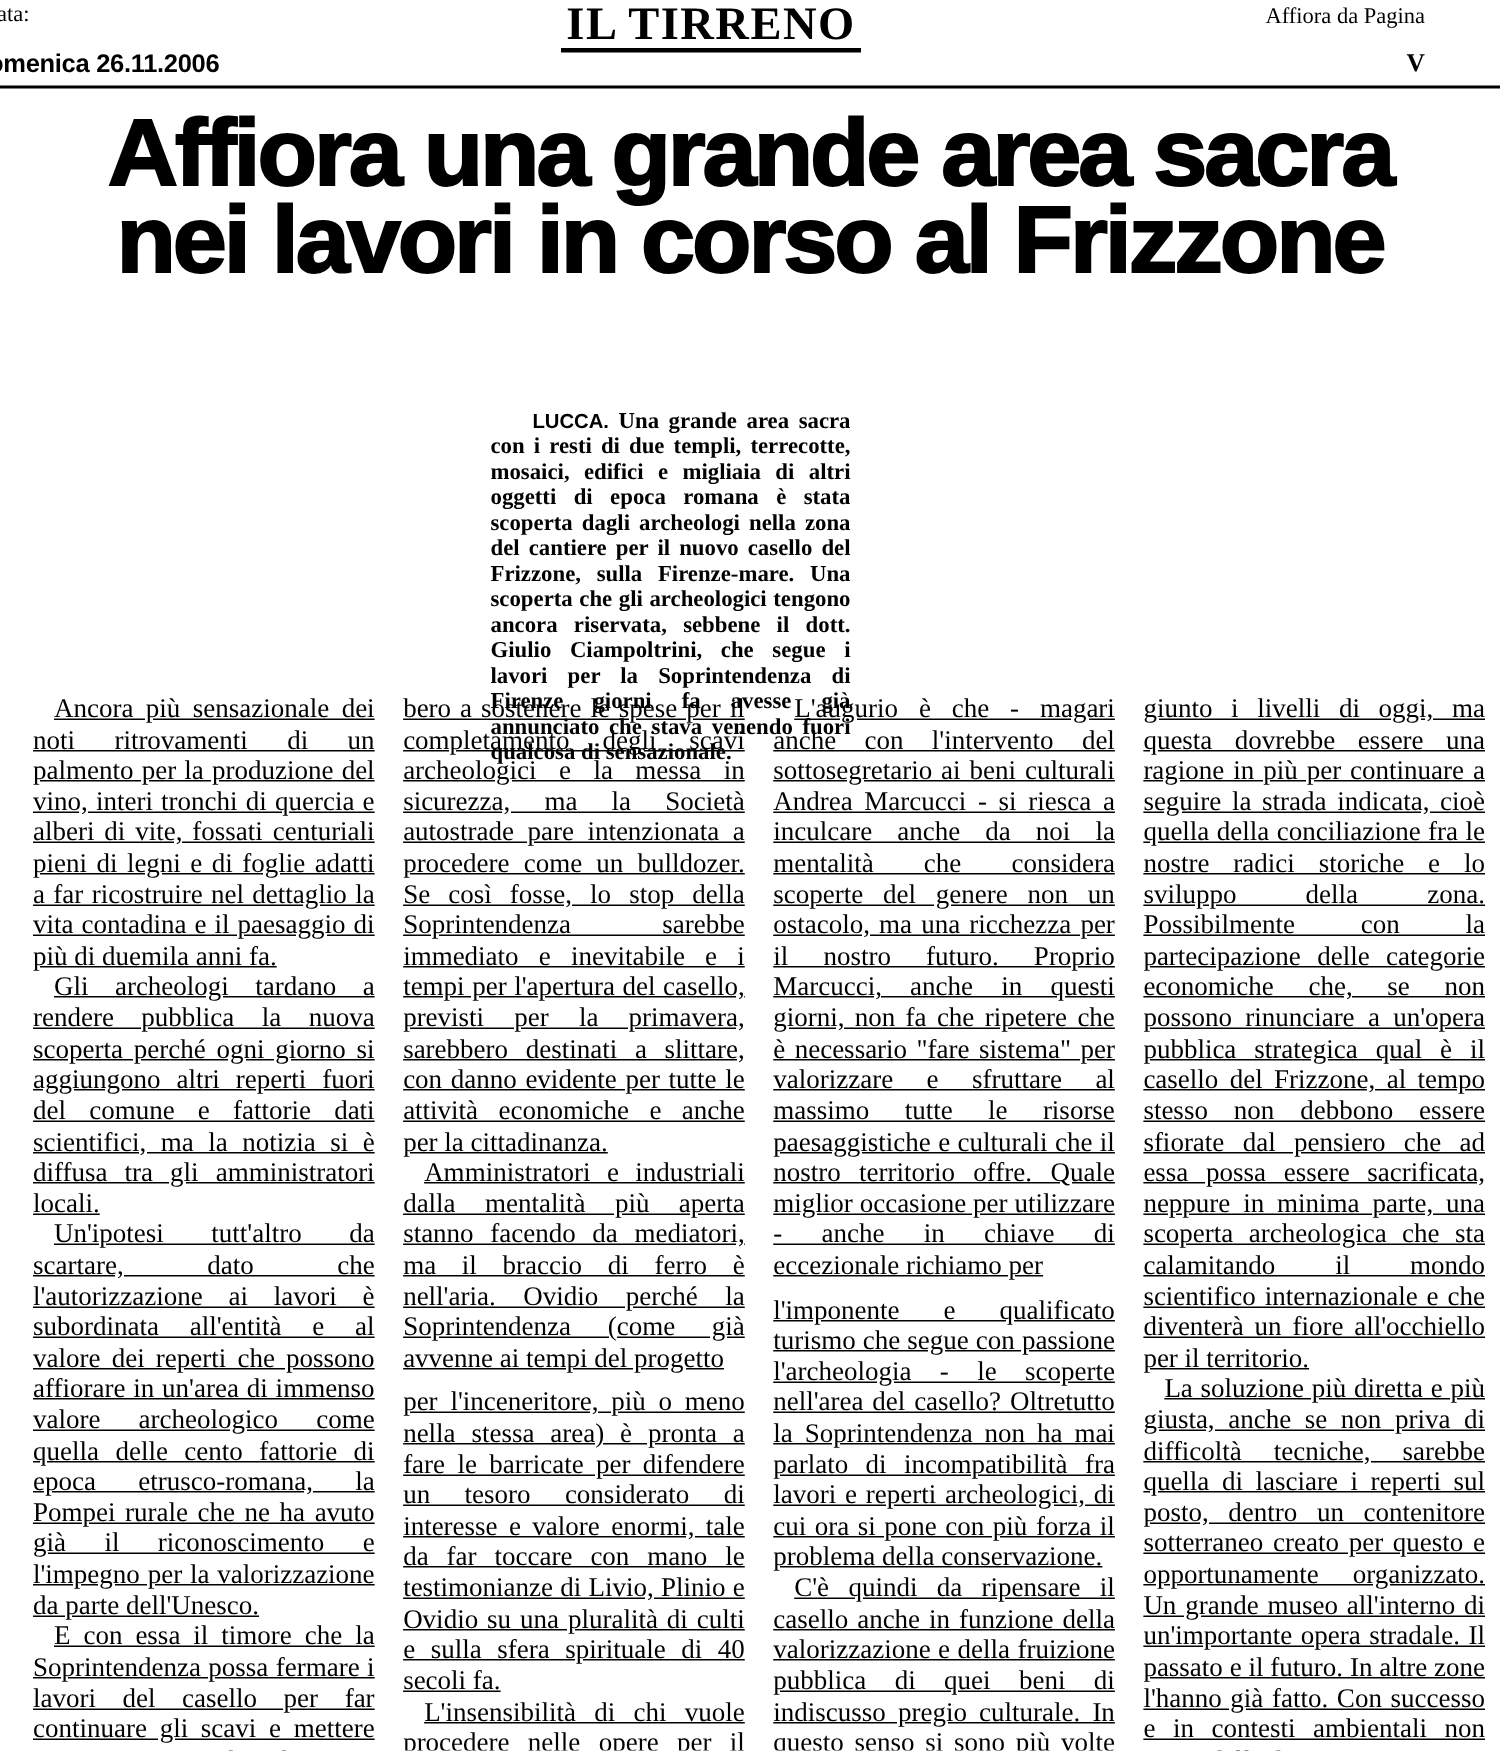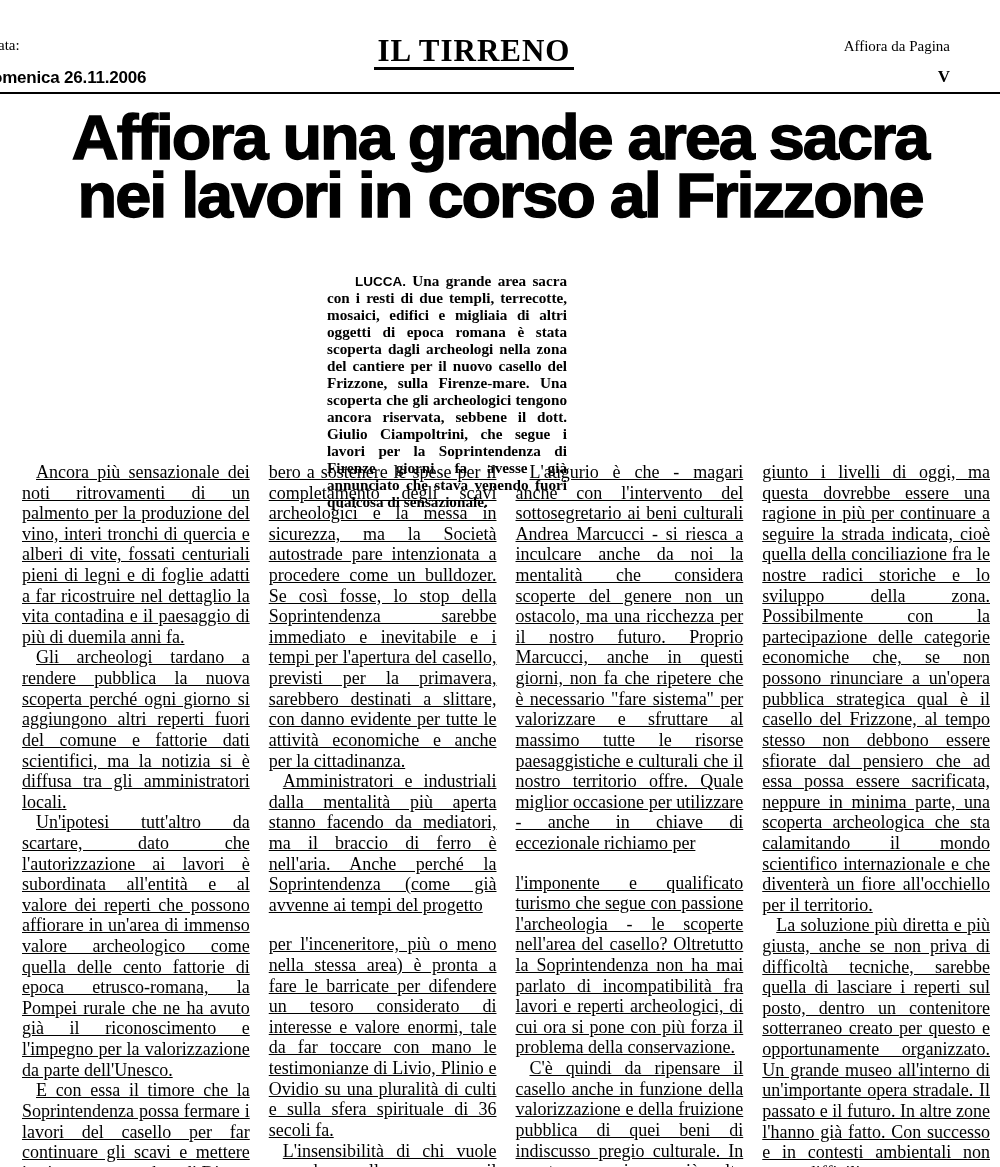--- a/index.html
+++ b/index.html
@@ -14,21 +14,20 @@
     color: #000;
     position: relative;
     overflow: hidden;
   }
 
   
   .masthead {
     position: relative;
     height: 58px;
     width: 952px;
-    margin-top: 35px;
   }
   .mh-left {
     position: absolute;
     left: -2px;
     top: 2px;
     font-family: "Liberation Serif", serif;
     font-size: 15px;
   }
   .mh-date {
     position: absolute;
@@ -143,21 +142,21 @@
     text-justify: inter-word;
     hyphens: auto;
     text-decoration: underline;
     -webkit-hyphens: auto;
   }
   .col p {
     margin: 0;
     text-indent: 14px;
   }
   .col p.noindent { text-indent: 0; }
-  .col p.gap { margin-top: 19px; }
+  .col p.gap { margin-top: 9px; }
 </style>
 </head>
 <body>
 
 <div class="masthead">
   <div class="mh-left">ata:</div>
   <div class="mh-date">omenica 26.11.2006</div>
   <div class="mh-center">
     <div class="mh-title">IL TIRRENO</div>
   </div>
@@ -179,22 +178,22 @@
 
   <div class="col">
     <p>Ancora più sensazionale dei noti ritrovamenti di un palmento per la produzione del vino, interi tronchi di quercia e alberi di vite, fossati centuriali pieni di legni e di foglie adatti a far ricostruire nel dettaglio la vita contadina e il paesaggio di più di duemila anni fa.</p>
     <p>Gli archeologi tardano a rendere pubblica la nuova scoperta perché ogni giorno si aggiungono altri reperti fuori del comune e fattorie dati scientifici, ma la notizia si è diffusa tra gli amministratori locali.</p>
     <p>Un'ipotesi tutt'altro da scartare, dato che l'autorizzazione ai lavori è subordinata all'entità e al valore dei reperti che possono affiorare in un'area di immenso valore archeologico come quella delle cento fattorie di epoca etrusco-romana, la Pompei rurale che ne ha avuto già il riconoscimento e l'impegno per la valorizzazione da parte dell'Unesco.</p>
     <p>E con essa il timore che la Soprintendenza possa fermare i lavori del casello per far continuare gli scavi e mettere in sicurezza tanto ben di Dio.</p>
   </div>
 
   <div class="col">
     <p class="noindent">bero a sostenere le spese per il completamento degli scavi archeologici e la messa in sicurezza, ma la Società autostrade pare intenzionata a procedere come un bulldozer. Se così fosse, lo stop della Soprintendenza sarebbe immediato e inevitabile e i tempi per l'apertura del casello, previsti per la primavera, sarebbero destinati a slittare, con danno evidente per tutte le attività economiche e anche per la cittadinanza.</p>
-    <p>Amministratori e industriali dalla mentalità più aperta stanno facendo da mediatori, ma il braccio di ferro è nell'aria. Anche perché la Soprintendenza (come già avvenne ai tempi del progetto</p>
-    <p class="noindent gap">per l'inceneritore, più o meno nella stessa area) è pronta a fare le barricate per difendere un tesoro considerato di interesse e valore enormi, tale da far toccare con mano le testimonianze di Livio, Plinio e Ovidio su una pluralità di culti e sulla sfera spirituale di 36 secoli fa.</p>
+    <p>Amministratori e industriali dalla mentalità più aperta stanno facendo da mediatori, ma il braccio di ferro è nell'aria. Ovidio perché la Soprintendenza (come già avvenne ai tempi del progetto</p>
+    <p class="noindent gap">per l'inceneritore, più o meno nella stessa area) è pronta a fare le barricate per difendere un tesoro considerato di interesse e valore enormi, tale da far toccare con mano le testimonianze di Livio, Plinio e Ovidio su una pluralità di culti e sulla sfera spirituale di 40 secoli fa.</p>
     <p>L'insensibilità di chi vuole procedere nelle opere per il casello sotterrando tutto e negando al mondo la possibilità di conoscere e visitare gli eccezionali reperti che stanno affiorando ha molto innervosito i responsabili della Soprintendenza, che si sentono trattati da "colpevoli" per la scoperta, invece di vedersi ringraziare per i ri-</p>
   </div>
 
   <div class="col">
     <p>L'augurio è che - magari anche con l'intervento del sottosegretario ai beni culturali Andrea Marcucci - si riesca a inculcare anche da noi la mentalità che considera scoperte del genere non un ostacolo, ma una ricchezza per il nostro futuro. Proprio Marcucci, anche in questi giorni, non fa che ripetere che è necessario "fare sistema" per valorizzare e sfruttare al massimo tutte le risorse paesaggistiche e culturali che il nostro territorio offre. Quale miglior occasione per utilizzare - anche in chiave di eccezionale richiamo per</p>
     <p class="noindent gap">l'imponente e qualificato turismo che segue con passione l'archeologia - le scoperte nell'area del casello? Oltretutto la Soprintendenza non ha mai parlato di incompatibilità fra lavori e reperti archeologici, di cui ora si pone con più forza il problema della conservazione.</p>
     <p>C'è quindi da ripensare il casello anche in funzione della valorizzazione e della fruizione pubblica di quei beni di indiscusso pregio culturale. In questo senso si sono più volte espressi all'unanimità gli amministratori, locali e non, durante le numerose conferenze stampa al Frizzone. Allora le scoperte archeologiche non avevano rag-</p>
   </div>
 
   <div class="col">

